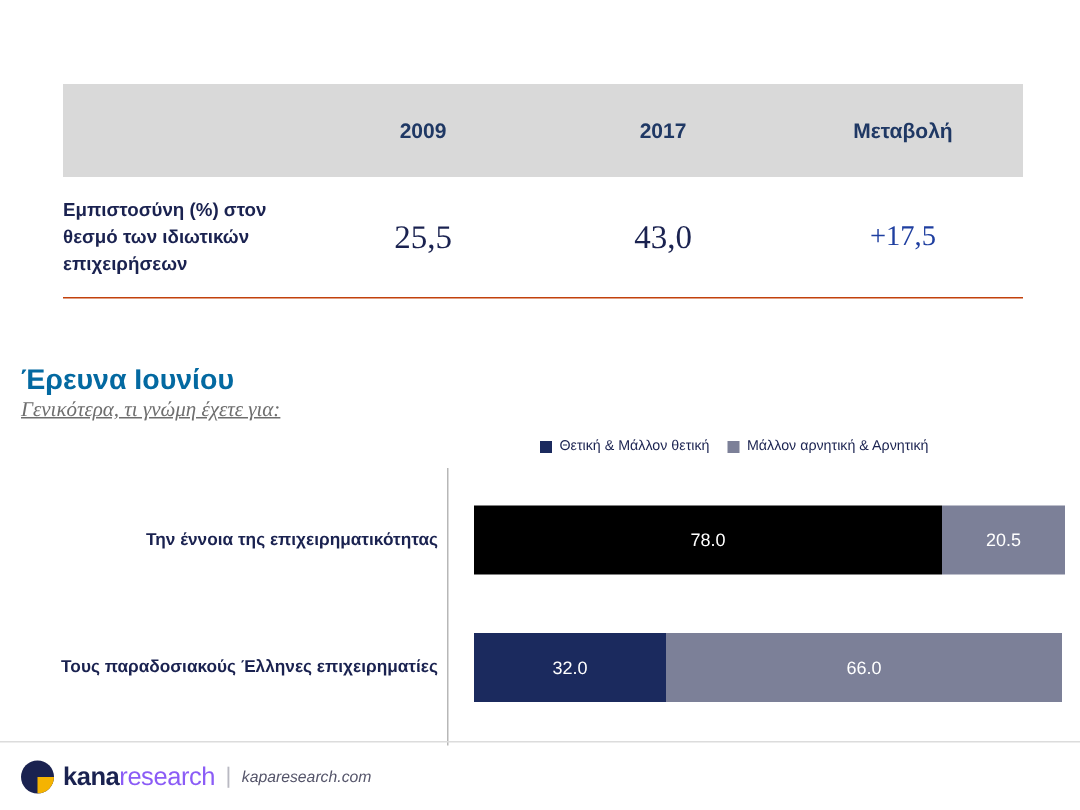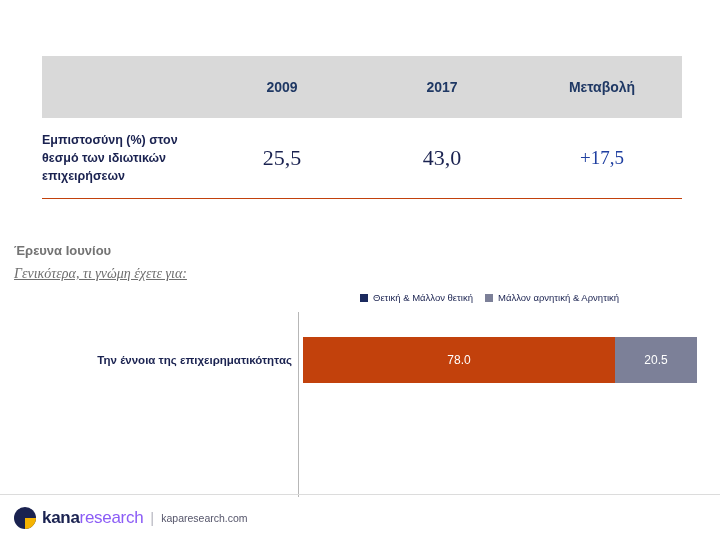--- a/index.html
+++ b/index.html
@@ -69,23 +69,23 @@
   .num.change {
     color: #1f3fa0;
     font-size: 19px;
   }
 
   
   .section-title {
     position: absolute;
     left: 14px;
     top: 243px;
-    font-size: 13px;
-    font-weight: bold;
-    color: #737373;
+    font-size: 19px;
+    font-weight: bold;
+    color: #0369a1;
   }
   .section-sub {
     position: absolute;
     left: 14px;
     top: 266px;
     font-size: 14px;
     font-style: italic;
     color: #6e6e6e;
     font-family: "Liberation Serif", serif;
     text-decoration: underline;
@@ -136,21 +136,21 @@
     width: 720px;
     height: 46px;
     display: flex;
     align-items: center;
   }
   .bar-row.r0 { top: 25px; }
   .bar-row.r1 { top: 110px; }
   .cat-label {
     width: 292px;
     text-align: right;
-    padding-right: 11px;
+    padding-right: 24px;
     font-size: 11.5px;
     font-weight: bold;
     color: #1a2250;
   }
   .bars {
     display: flex;
     height: 46px;
   }
   .seg {
     height: 46px;
@@ -204,20 +204,21 @@
     letter-spacing: -0.3px;
   }
   .logo-div {
     color: #b9b9c2;
     margin: 0 7px;
     font-size: 15px;
   }
   .logo-url {
     font-size: 10.5px;
     color: #55556a;
+    font-style: italic;
   }
 </style>
 </head>
 <body>
 
 <div class="table-wrap">
   <table class="tbl">
     <thead>
       <tr class="hdr-row">
         <th class="first"></th>
@@ -250,25 +251,32 @@
     <span>Μάλλον αρνητική &amp; Αρνητική</span>
   </div>
 </div>
 
 <div class="chart">
   <div class="axis-line"></div>
 
   <div class="bar-row r0">
     <div class="cat-label">Την έννοια της επιχειρηματικότητας</div>
     <div class="bars">
-      <div class="seg" id="seg00" style="width: 312px; background: #c2410c;">78.0</div>
+      <div class="seg" id="seg00" style="width: 312px; background: #000000;">78.0</div>
       <div class="seg" id="seg01" style="width: 82px; background: rgb(124, 128, 152);">20.5</div>
     </div>
   </div>
 
+  <div class="bar-row r1">
+    <div class="cat-label">Τους παραδοσιακούς Έλληνες επιχειρηματίες</div>
+    <div class="bars">
+      <div class="seg" id="seg10" style="width: 128px; background: rgb(27, 42, 94);">32.0</div>
+      <div class="seg" id="seg11" style="width: 264px; background: rgb(124, 128, 152);">66.0</div>
+    </div>
+  </div>
 </div>
 
 <div class="footer">
   <span class="logo-mark"></span>
   <span class="logo-kana">kana</span>
   <span class="logo-research">research</span>
   <span class="logo-div">|</span>
   <span class="logo-url">kaparesearch.com</span>
 </div>
 

